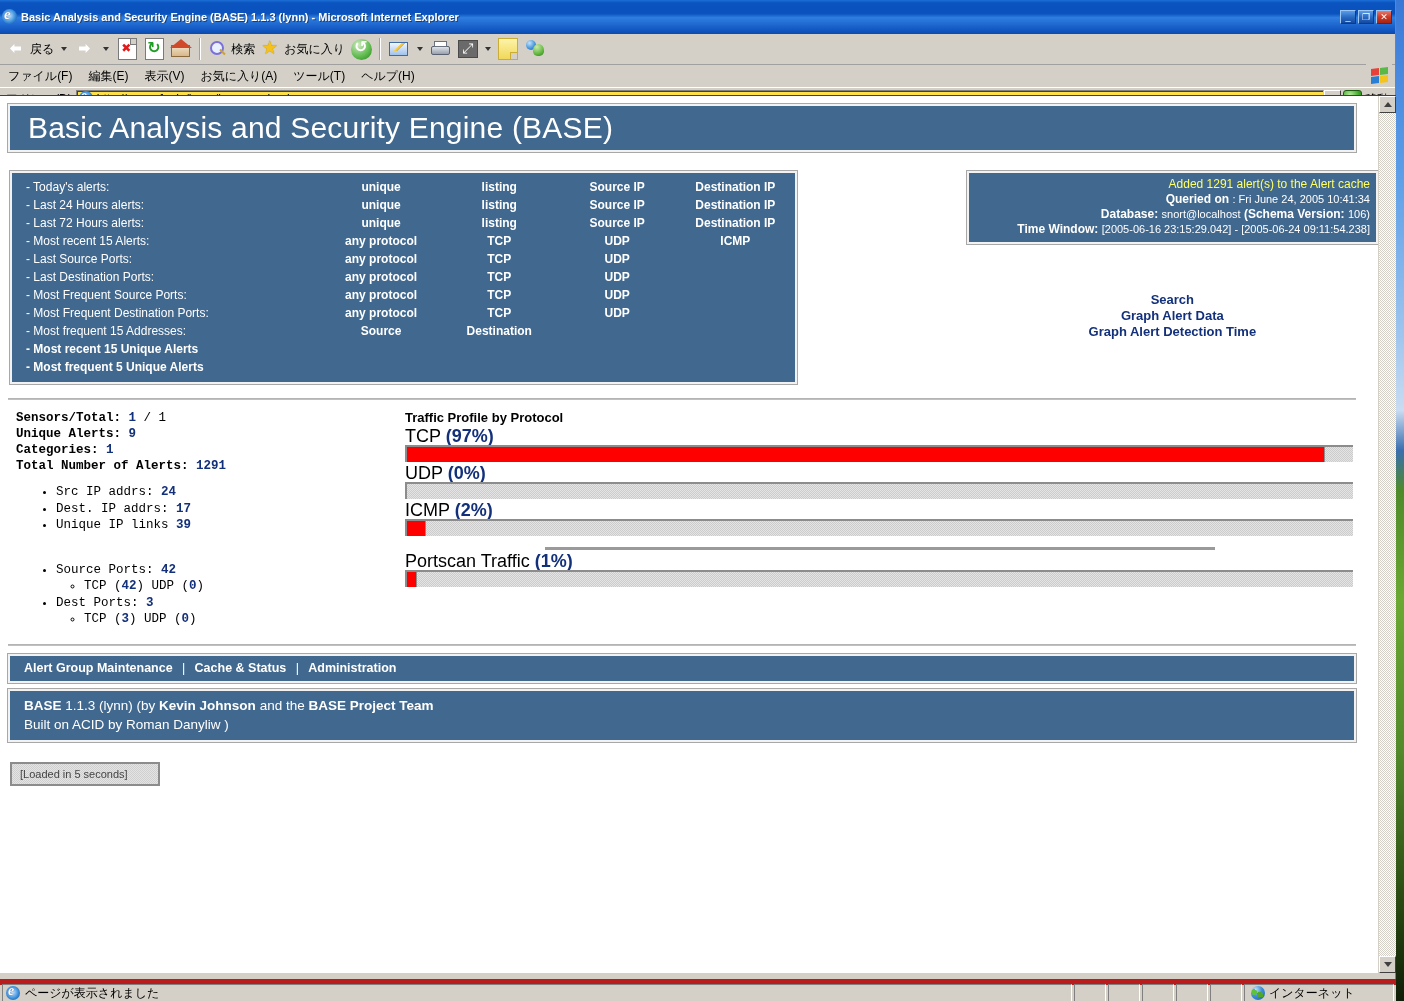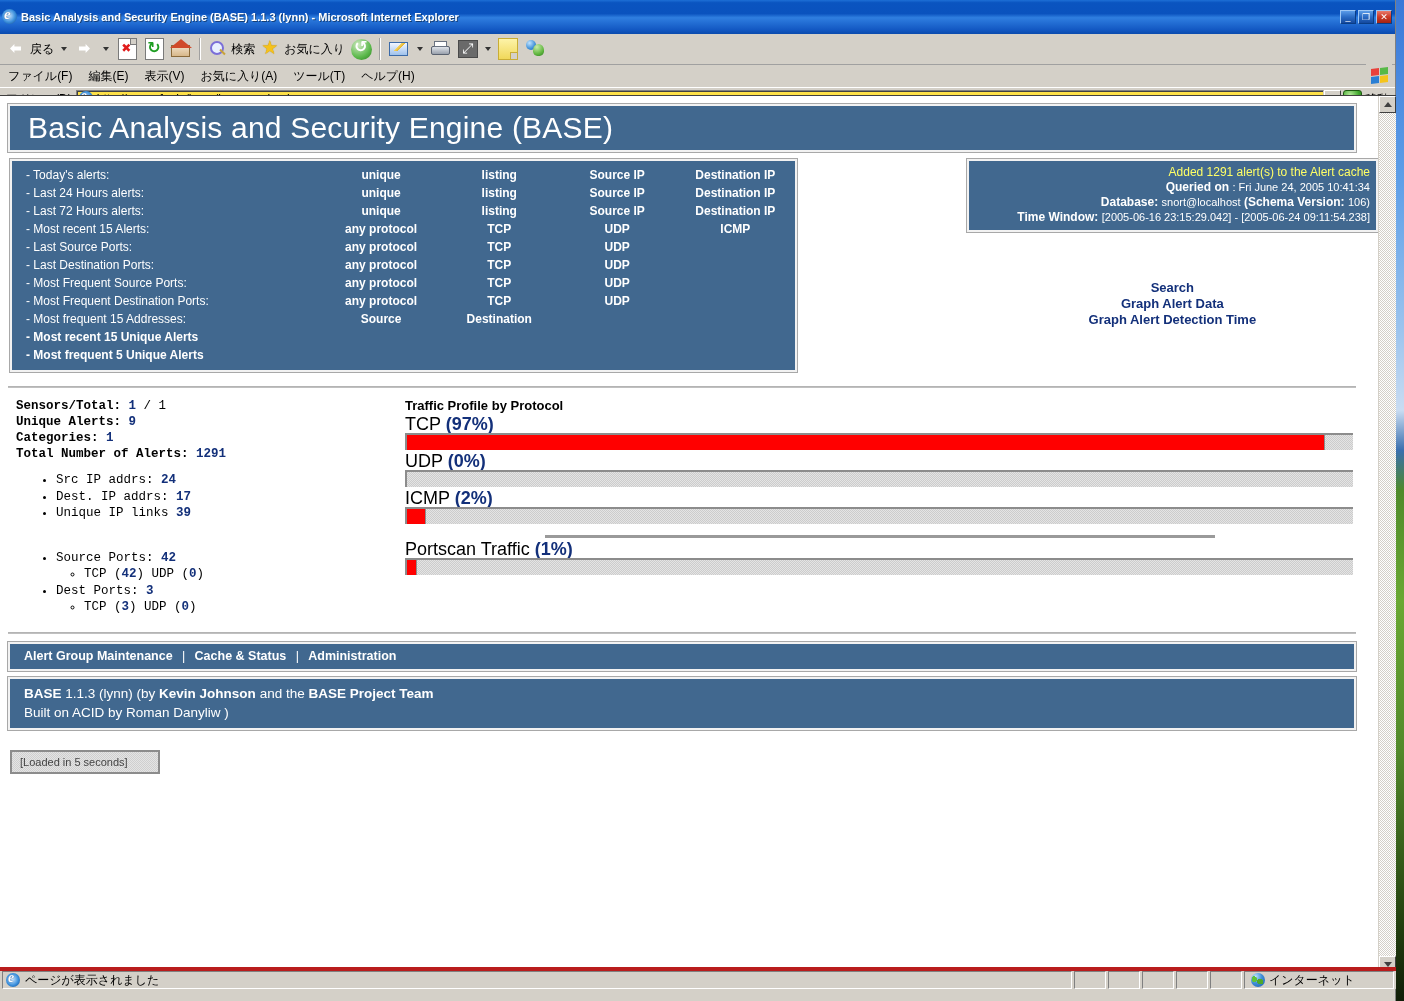--- a/index.html
+++ b/index.html
@@ -182,21 +182,21 @@
     border:2px solid #f2f2f2;
     outline:1px solid #a8a8a8;
     display:flex;align-items:center;
     box-sizing:border-box;
   }
   #base-title h1{
     margin:0 0 0 18px;color:#ffffff;font-weight:normal;
     font-size:30px;letter-spacing:0.2px;
     font-family:"Liberation Sans","DejaVu Sans",sans-serif;
   }
-  #nav-row{display:flex;align-items:flex-start;margin-top:7px;justify-content:center;}
+  #nav-row{display:flex;align-items:flex-start;margin-top:19px;justify-content:center;}
   #nav-table{
     margin-left:10px;width:788px;
     background:#41688f;
     border:2px solid #f2f2f2;
     outline:1px solid #a8a8a8;
     box-sizing:border-box;
     padding:5px 0 6px 0;
   }
   #nav-table table{border-collapse:collapse;width:100%;}
   #nav-table td{
@@ -265,23 +265,23 @@
   #credits div{color:#ffffff;font-size:13.5px;line-height:19px;font-weight:normal;}
   #credits b{font-weight:bold;}
   #loaded{
     margin:20px 0 0 10px;display:inline-block;
     background:repeating-conic-gradient(#e4e4e4 0 25%,#cfcfcf 0 50%) 0 0/2px 2px;
     border:2px solid #8c8c8c;
     padding:4px 30px 4px 8px;font-size:11px;color:#444;
   }
   
   #statusbar{
-    position:absolute;left:0;bottom:12px;width:1396px;height:22px;
+    position:absolute;left:0;bottom:0;width:1396px;height:22px;
     background:#d4d0c8;display:flex;align-items:center;
-    border-top:4px solid #b91c1c;box-sizing:border-box;
+    border-top:6px solid #b91c1c;box-sizing:border-box;
   }
   #sb-main{
     flex:1 1 auto;height:18px;margin:0 2px;display:flex;align-items:center;
     border:1px solid #808080;border-right-color:#fff;border-bottom-color:#fff;
     box-sizing:border-box;padding-left:3px;
   }
   #sb-main .txt{font-size:12px;color:#000;margin-left:4px;font-family:"MS UI Gothic","Liberation Sans",sans-serif;}
   .sb-pane{
     width:32px;height:18px;margin-right:2px;
     border:1px solid #808080;border-right-color:#fff;border-bottom-color:#fff;

